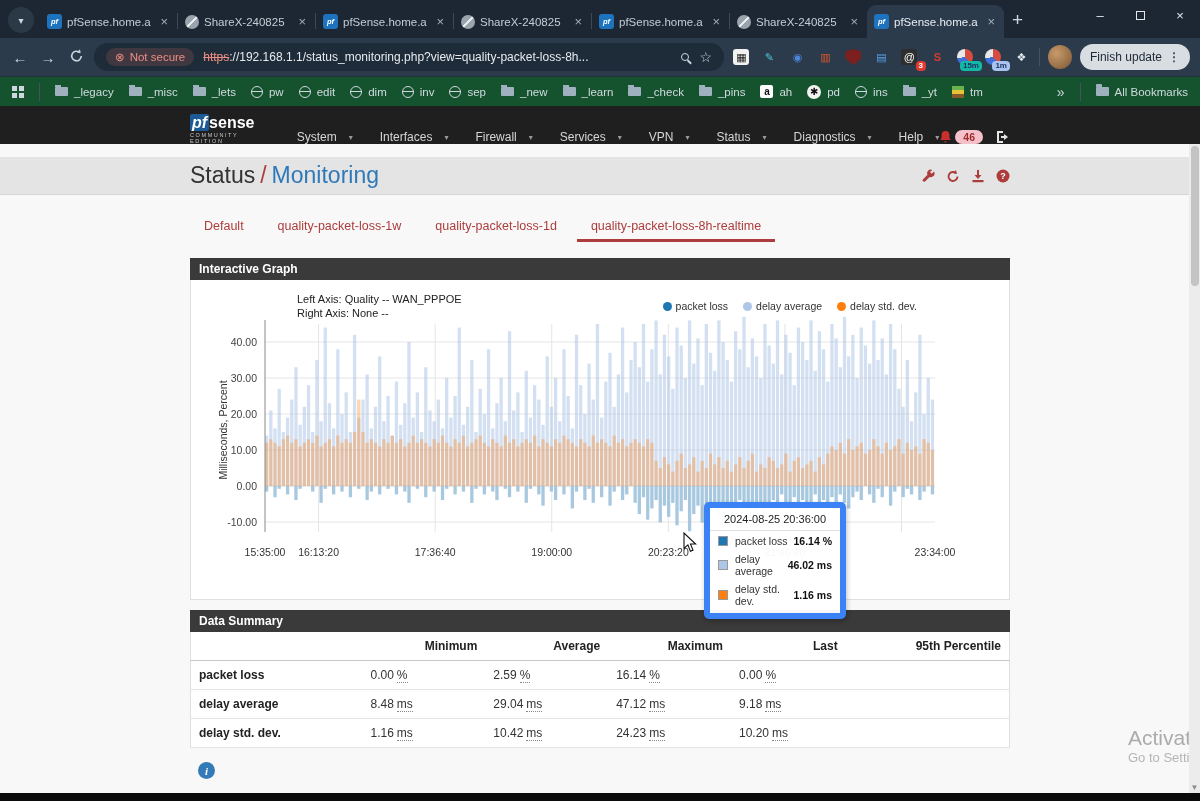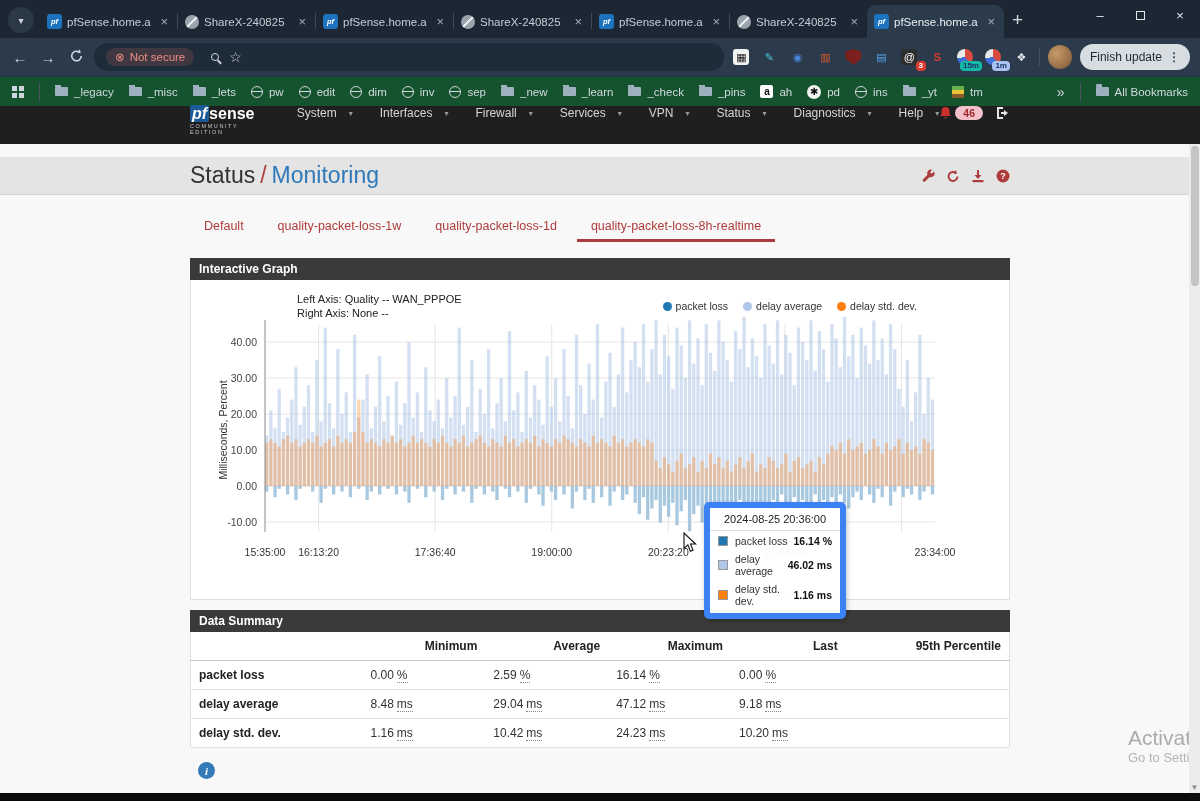--- a/index.html
+++ b/index.html
@@ -65,21 +65,21 @@
   .icon-amazon { width:13px; height:13px; background:#fff; border-radius:2px; color:#111; font-size:10px;
     font-weight:bold; display:flex; align-items:center; justify-content:center; }
   .icon-pinwheel { width:14px; height:14px; background:#f2f2f2; border-radius:50%; color:#111; font-size:10px;
     display:flex; align-items:center; justify-content:center; }
   .icon-stack { width:12px; height:12px; background:linear-gradient(#69b34c 0 33%, #e8c33a 33% 66%, #8a5a2b 66% 100%); }
   .bm-chev { color:#cfd6dd; font-size:14px; margin-left:auto; }
 
   
   .pfnav { height:38px; background:#1f1f1f; }
   .container { width:820px; margin:0 auto; }
-  .pfnav .container { display:flex; align-items:flex-start; height:100%; }
+  .pfnav .container { display:flex; align-items:flex-end; height:100%; }
   .pflogo { line-height:1; margin-right:40px; }
   .pflogo .main { color:#fff; font-size:16px; font-weight:bold; }
   .pflogo .main .pf { font-style:italic; background:#1c5a96; padding:0 2px; border-radius:2px; }
   .pflogo .sub { color:#c7c7c7; font-size:5.5px; letter-spacing:1.6px; margin-top:2px; }
   .pfmenu { display:flex; gap:27px; font-size:12px; color:#d6d6d6; }
   .pfmenu .mi { display:flex; align-items:center; gap:12px; }
   .pfmenu .caret { color:#9a9a9a; font-size:8px; }
   .pfnav-right { margin-left:auto; display:flex; align-items:center; gap:12px; }
   .bellwrap { display:flex; align-items:center; gap:3px; }
   .notifbadge { background:#f4c0ca; color:#9e2a2a; font-size:10.5px; font-weight:bold;
@@ -201,20 +201,21 @@
     <svg width="15" height="15" viewBox="0 0 15 15">
       <path d="M12.3 8a4.8 4.8 0 1 1-1.4-3.4" fill="none" stroke="#cbd5de" stroke-width="1.6"></path>
       <path d="M11 1.2 L11.6 5 L7.9 4.4 Z" fill="#cbd5de"></path>
     </svg>
   </span>
   <div class="addr">
     <span class="notsec">
       <span>⊗</span>
       <span>Not secure</span>
     </span>
+    <span class="url"><span class="scheme">https</span><span>://192.168.1.1/status_monitoring.php?view=quality-packet-loss-8h...</span></span>
     <span class="lens"></span>
     <span class="star">☆</span>
   </div>
   <div class="extrow" id="ext-host">
       <div class="ext">
         <span class="inner shape-square" style="background: rgb(242, 242, 242); color: rgb(26, 26, 26);">▦</span>
       </div>
       <div class="ext">
         <span class="inner shape-none" style="color: rgb(73, 191, 209);">✎</span>
       </div>

